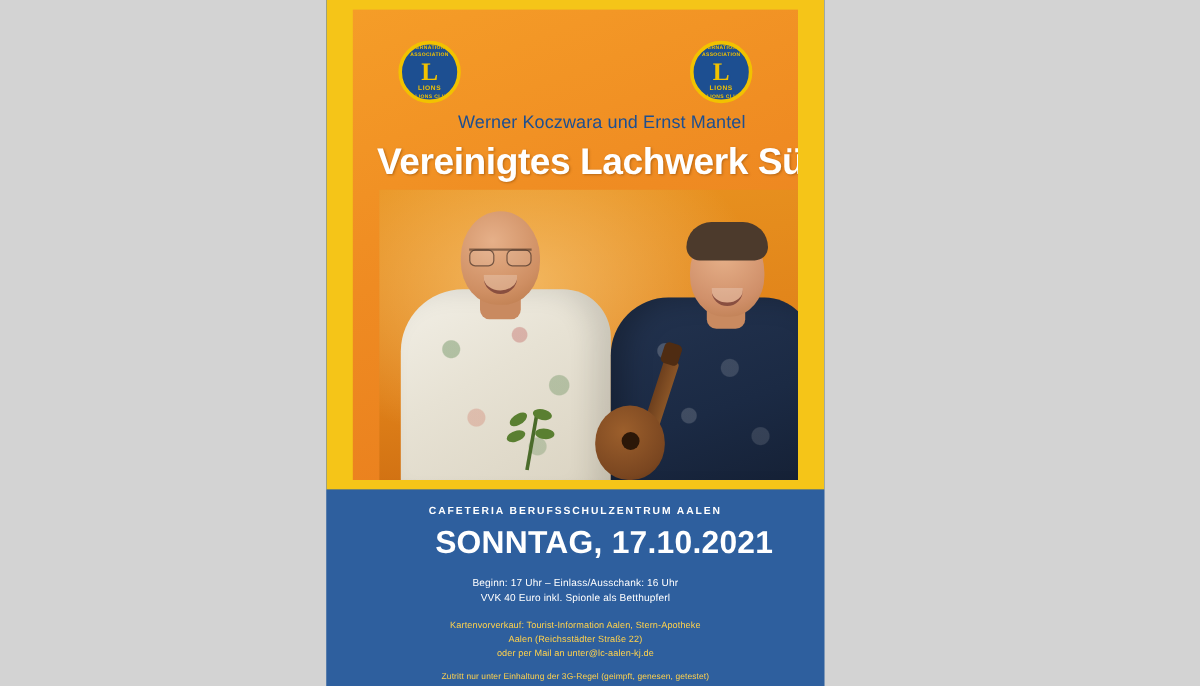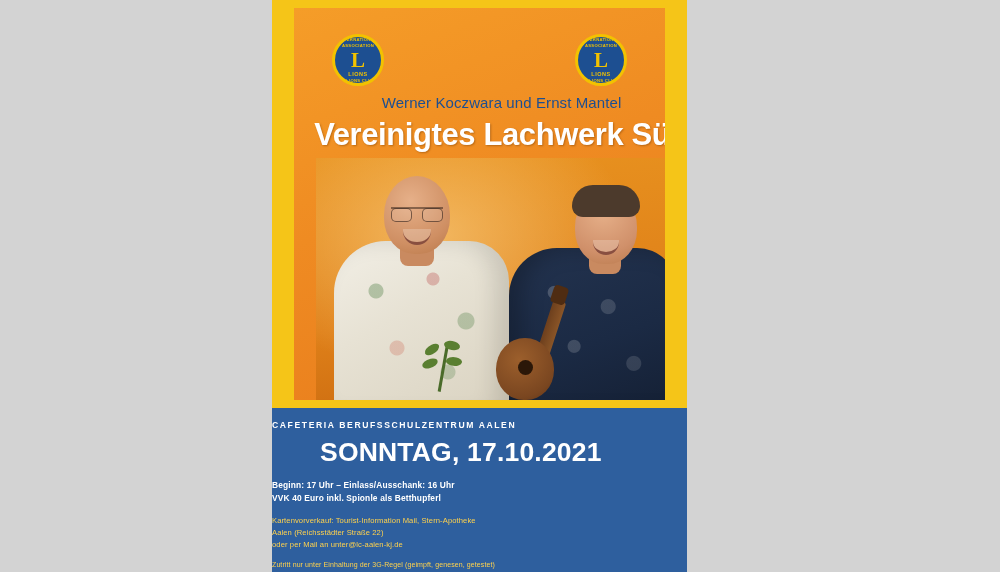--- a/index.html
+++ b/index.html
@@ -341,40 +341,40 @@
 
   
   .blue-block {
     position: absolute;
     left: 0;
     top: 408px;
     width: 415px;
     height: 164px;
     background: #2e5f9e;
     color: #ffffff;
-    text-align: left;
+    text-align: center;
   }
   .venue {
     margin-top: 12px;
     font-size: 8.6px;
     font-weight: bold;
     letter-spacing: 1.6px;
     text-transform: uppercase;
   }
   .date {
     margin-top: 7px;
     font-size: 26.5px;
     font-weight: bold;
     letter-spacing: 0.2px;
     margin-left: 48px;
   }
   .times {
     margin-top: 11px;
     font-size: 8.4px;
-    font-weight: bold;
+    font-weight: normal;
     line-height: 13px;
     letter-spacing: 0.15px;
   }
   .presale {
     margin-top: 10px;
     font-size: 7.6px;
     line-height: 12px;
     color: #ffd24d;
     letter-spacing: 0.1px;
   }
@@ -452,21 +452,21 @@
     </div>
 
     <div class="blue-block">
       <div class="venue">CAFETERIA BERUFSSCHULZENTRUM AALEN</div>
       <div class="date">SONNTAG, 17.10.2021</div>
       <div class="times">
         <div>Beginn: 17 Uhr – Einlass/Ausschank: 16 Uhr</div>
         <div>VVK 40 Euro inkl. Spionle als Betthupferl</div>
       </div>
       <div class="presale">
-        <div>Kartenvorverkauf: Tourist-Information Mail, Stern-Apotheke</div>
+        <div>Kartenvorverkauf: Tourist-Information Aalen, Stern-Apotheke</div>
         <div>Aalen (Reichsstädter Straße 22)</div>
         <div>oder per Mail an unter@lc-aalen-kj.de</div>
       </div>
       <div class="rule3g">Zutritt nur unter Einhaltung der 3G-Regel (geimpft, genesen, getestet)</div>
     </div>
 
   </div>
 </div>
 
 </body></html>

